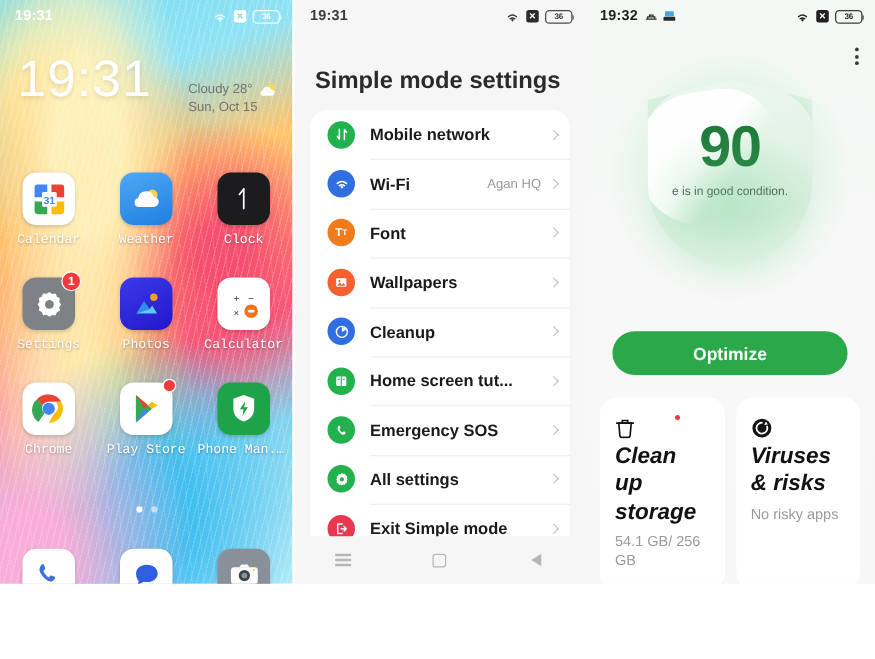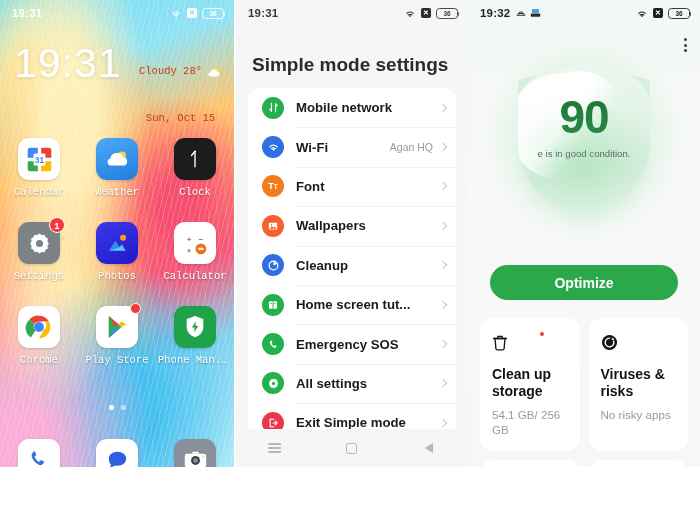--- a/index.html
+++ b/index.html
@@ -57,23 +57,23 @@
       radial-gradient(52% 62% at 30% 26%, rgba(255,244,190,.92) 0 22%, rgba(255,244,190,0) 66%),
       radial-gradient(44% 40% at 22% 60%, rgba(255,255,255,.38) 0 18%, rgba(255,255,255,0) 70%);
   }
   .p1-content { position:relative; z-index:5; height:527px; }
 
   .clock-time {
     position:absolute; left:14px; top:40px;
     font-size:41px; color:#ffffff; font-weight:300; letter-spacing:1px;
     text-shadow:0 1px 4px rgba(0,0,0,.12);
   }
-  .weather-box { position:absolute; right:12px; top:64px; text-align:center; color:#c2410c; line-height:1.45;font-family:Liberation Mono, monospace; }
+  .weather-box { position:absolute; right:12px; top:64px; text-align:left; color:#737373; line-height:1.45; }
   .weather-line1 { font-size:10.5px; display:flex; align-items:center; justify-content:flex-end; gap:4px; }
-  .weather-line2 { font-size:10.5px;margin-top:32px; }
+  .weather-line2 { font-size:10.5px; }
   .wicon { width:16px; height:12px; position:relative; display:inline-block; }
 
   .apps-grid { position:absolute; left:0; right:0; top:138px; }
   .app-row { display:flex; }
   .app-cell { width:78px; display:flex; flex-direction:column; align-items:center; }
   .app-icon { width:42px; height:42px; border-radius:11px; position:relative; display:flex; align-items:center; justify-content:center; box-shadow:0 1px 3px rgba(0,0,0,.16); overflow:visible; }
   .app-label { margin-top:6px; font-size:10.5px; color:#ffffff; text-shadow:0 1px 2px rgba(0,0,0,.35); max-width:74px; white-space:nowrap; overflow:hidden; text-overflow:ellipsis; text-align:left;font-family:Liberation Mono, monospace; }
   .row2 { margin-top:24px; }
   .badge { position:absolute; top:-5px; right:-5px; min-width:16px; height:16px; border-radius:8px; background:#f4393c; color:#fff; font-size:9.5px; font-weight:bold; display:flex; align-items:center; justify-content:center; border:1.5px solid #fff; padding:0 3px; }
   .dot-badge { position:absolute; top:-3px; right:-3px; width:11px; height:11px; border-radius:50%; background:#f4393c; border:1.5px solid #fff; }
@@ -132,21 +132,21 @@
     position:absolute; left:22px; right:22px; top:265px; height:35px;
     border-radius:18px; background:#2ba84a; color:#ffffff;
     display:flex; align-items:center; justify-content:center;
     font-size:14px; font-weight:bold; border:none; cursor:pointer; z-index:4;
   }
 
   .cards { position:absolute; left:12px; right:12px; top:318px; display:flex; flex-wrap:wrap; gap:9px; }
   .mcard { width:calc(50% - 4.5px); background:#ffffff; border-radius:13px; padding:13px 12px 14px 12px; position:relative; }
   .mcard-icon { font-size:17px; color:#141414; line-height:1; height:22px; display:flex; align-items:center; }
   .mcard-dot { position:absolute; top:14px; left:60px; width:4px; height:4px; border-radius:50%; background:#f4393c; }
-  .mcard-title { margin-top:13px; font-size:14px; font-weight:bold; color:#121212; line-height:1.24; }
+  .mcard-title { margin-top:0; font-size:18px; font-weight:bold; color:#121212; line-height:1.24;font-style:italic; }
   .mcard-sub { margin-top:6px; font-size:11.6px; color:#9b9b9b; line-height:1.32; }
   .mcard-short { height:40px; overflow:hidden; padding-bottom:0; }
 </style>
 </head>
 <body>
 
 <div class="stage">
 
   <div class="panel p1">
     <div class="wall"></div>

